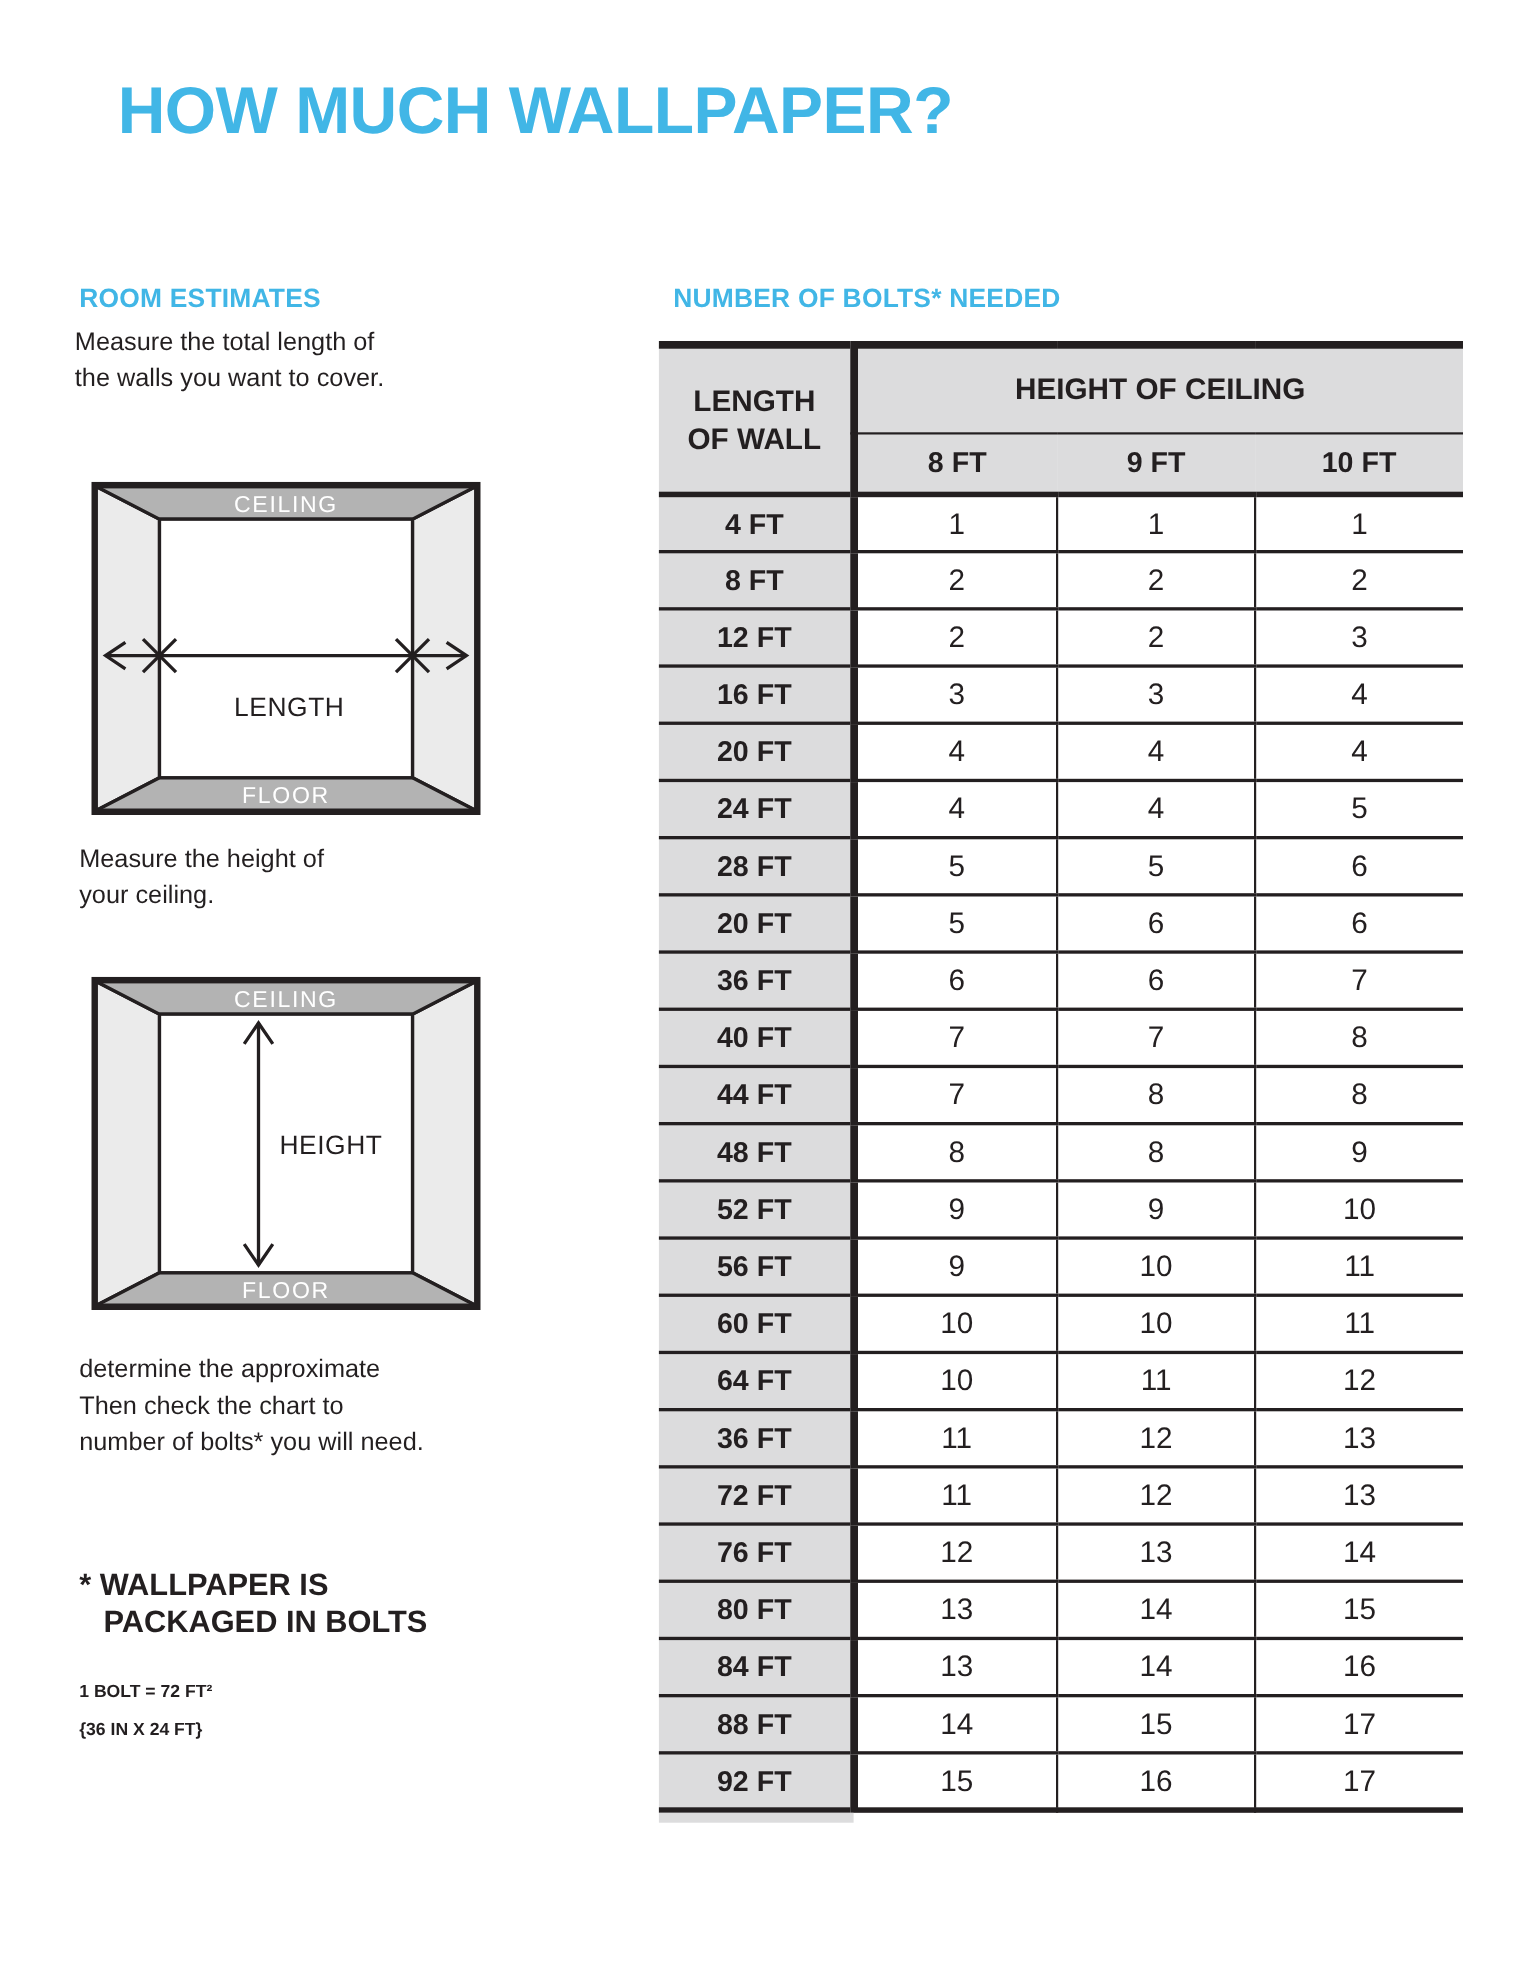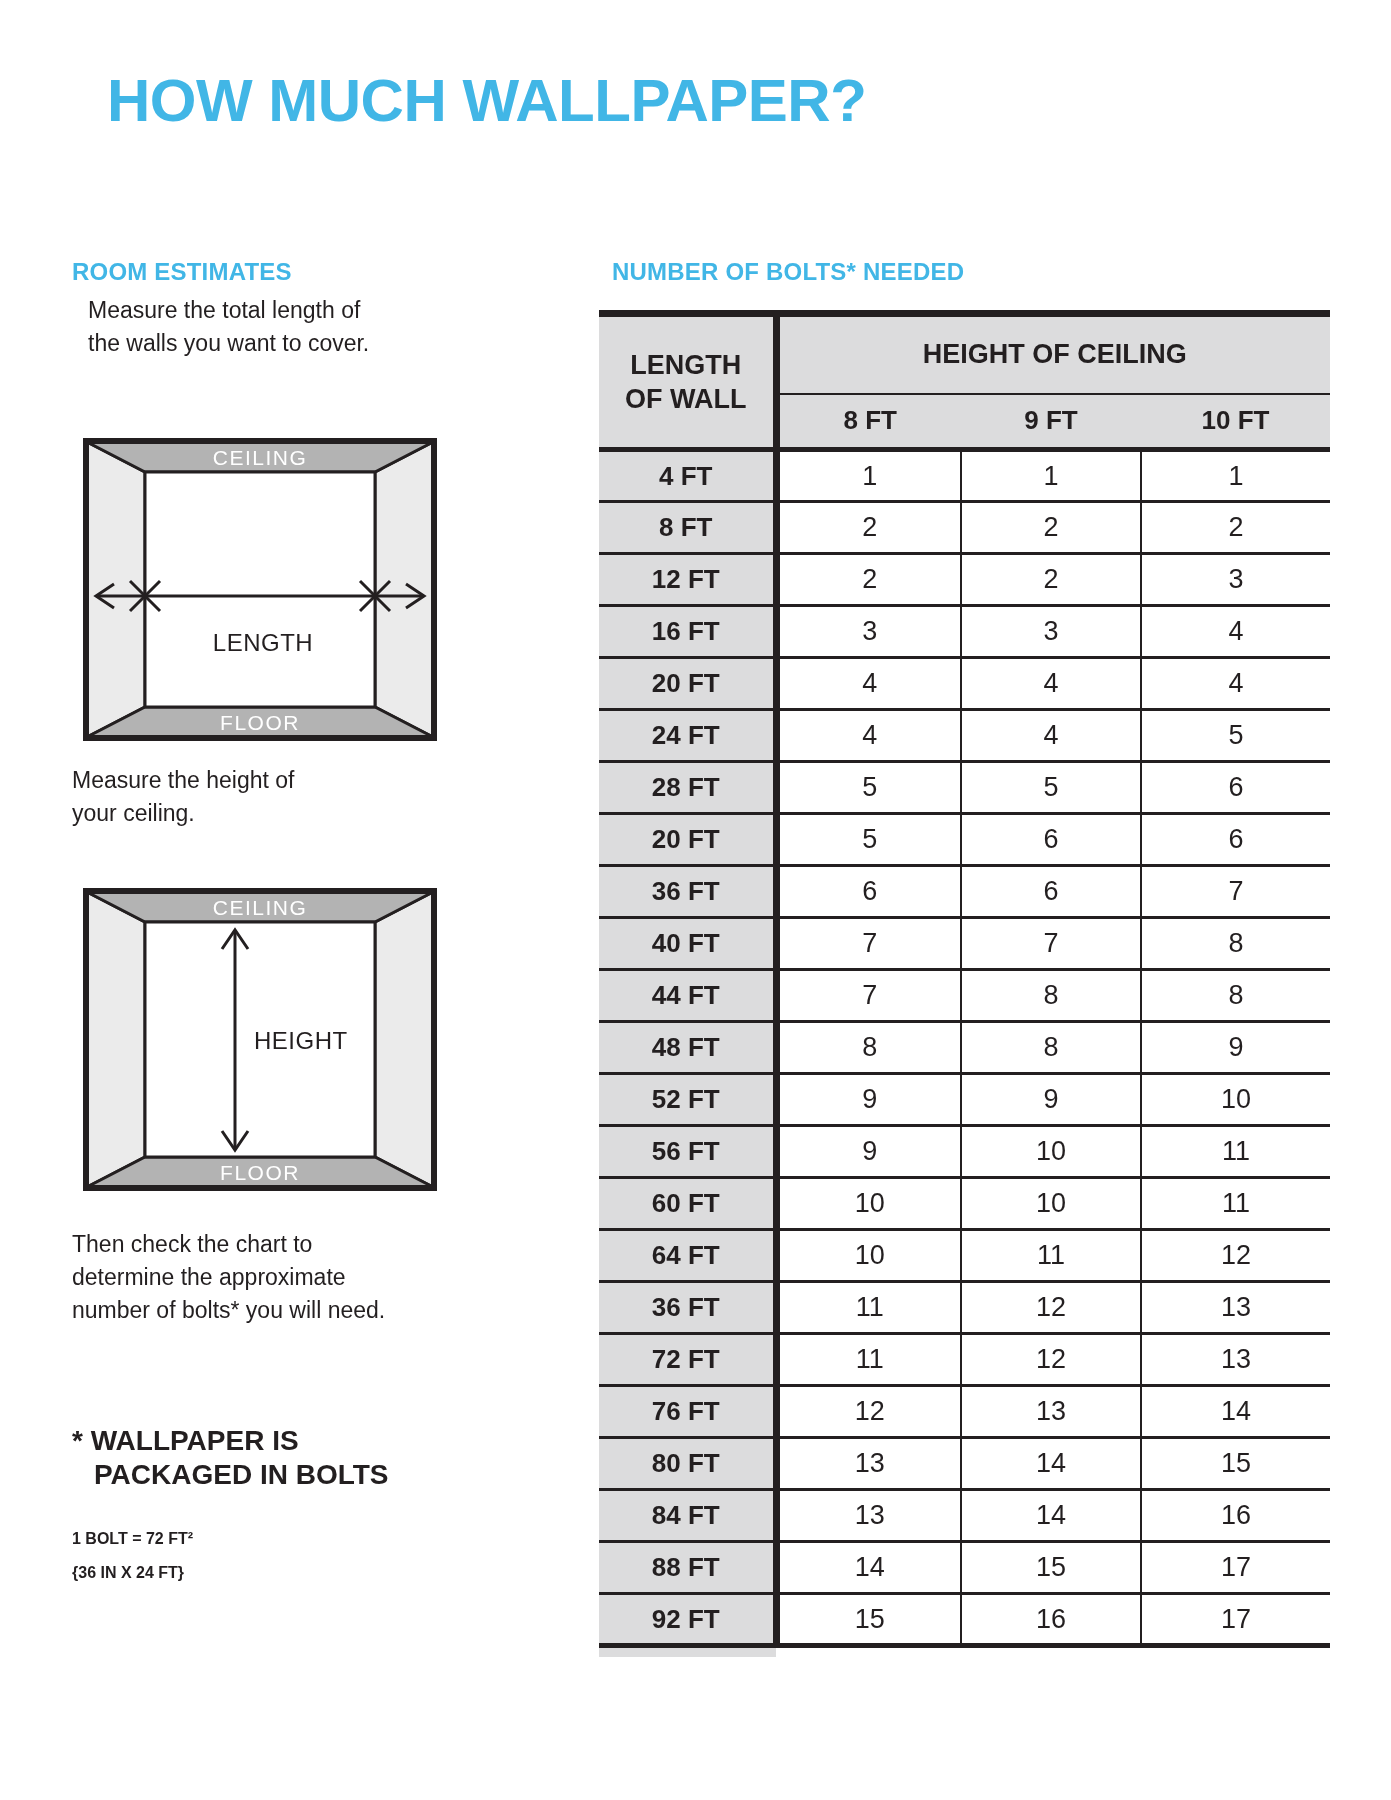--- a/index.html
+++ b/index.html
@@ -26,21 +26,21 @@
     margin-left:37px;
   }
   .section-heading{
     font-size:24px;font-weight:700;color:var(--accent-blue);letter-spacing:0.2px;
   }
   .room-estimates{left:72px;top:258px;}
   .table-title{left:612px;top:258px;width:731px;text-align:left;}
 
   
   .copy{font-size:23px;line-height:33px;color:var(--text-black);}
-  .step1{left:88px;top:294px;}
+  .step1{left:68px;top:294px;}
   .step2{left:72px;top:764px;}
   .step3{left:72px;top:1228px;}
 
   .footnote{left:72px;top:1424px;font-size:28px;line-height:34px;font-weight:700;}
   .footnote .indent{padding-left:22px;}
   .bolt-spec{left:72px;top:1522px;font-size:16px;line-height:34px;font-weight:700;}
 
   
   .diagram{width:354px;height:303px;display:block;}
   .diagram1{left:83px;top:438px;}
@@ -145,22 +145,22 @@
   <text class="band-label" x="177" y="292" text-anchor="middle">FLOOR</text>
   <g class="arrow">
     <line x1="152" y1="42" x2="152" y2="262"></line>
     <polyline points="139,61 152,42 165,61"></polyline>
     <polyline points="139,243 152,262 165,243"></polyline>
   </g>
   <text class="measure-label" x="171" y="161" text-anchor="start">HEIGHT</text>
 </svg>
 
 <div class="abs copy step3">
+  <div>determine the approximate</div>
   <div>Then check the chart to</div>
-  <div>determine the approximate</div>
   <div>number of bolts* you will need.</div>
 </div>
 
 <div class="abs footnote">
   <div>* WALLPAPER IS</div>
   <div class="indent">PACKAGED IN BOLTS</div>
 </div>
 
 <div class="abs bolt-spec">
   <div>1 BOLT = 72 FT²</div>

